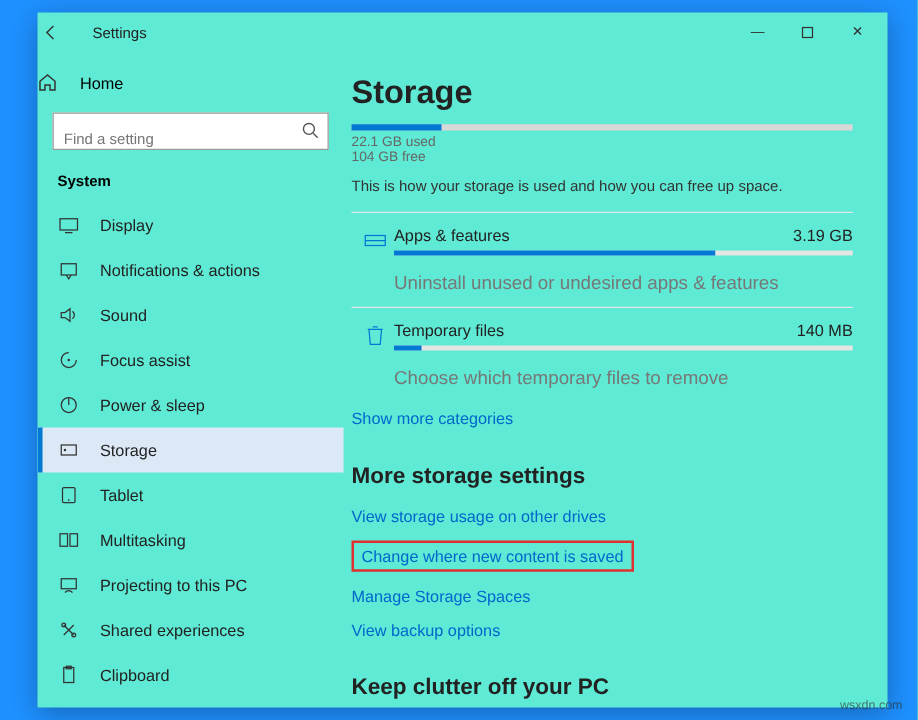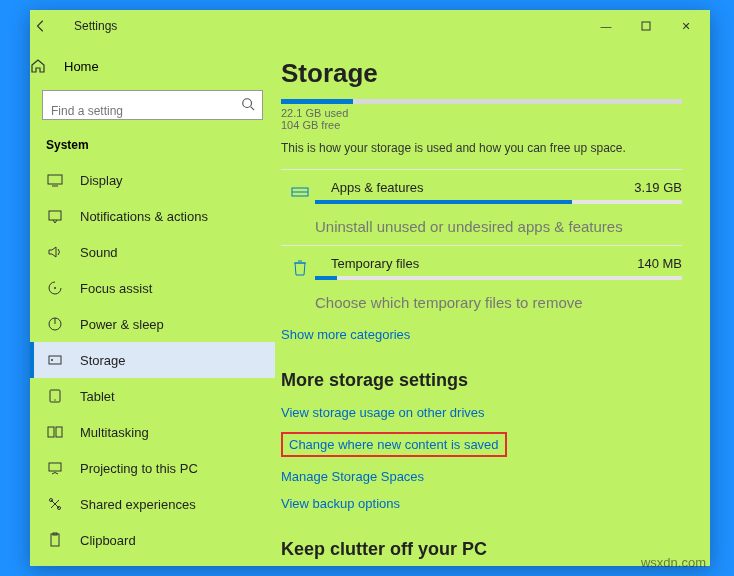--- a/index.html
+++ b/index.html
@@ -1,17 +1,17 @@
 <!DOCTYPE html>
 <html><head>
 <meta charset="utf-8">
 <style>
 * { margin: 0; padding: 0; box-sizing: border-box; font-family: "Segoe UI", Arial, sans-serif; }
 body { background: #1e90ff; width: 734px; height: 576px; overflow: hidden; position: relative; }
-.window { position: absolute; top: 10px; left: 30px; width: 680px; height: 556px; background: #bef264; box-shadow: 0 4px 20px rgba(0,0,0,0.3); display: flex; flex-direction: column; overflow: hidden; }
+.window { position: absolute; top: 10px; left: 30px; width: 680px; height: 556px; background: #5eead4; box-shadow: 0 4px 20px rgba(0,0,0,0.3); display: flex; flex-direction: column; overflow: hidden; }
 .titlebar { height: 32px; display: flex; align-items: center; padding: 0 4px; }
 .titlebar .back { width: 36px; text-align: center; font-size: 14px; color: #333; cursor: pointer; }
 .titlebar .title { font-size: 12px; color: #222; margin-left: 4px; }
 .titlebar .spacer { flex: 1; }
 .titlebar .ctrl { width: 40px; text-align: center; font-size: 11px; color: #333; cursor: pointer; line-height: 32px; }
 .body { flex: 1; display: flex; overflow: hidden; }
 .sidebar { width: 245px; padding: 8px 0 0 0; display: flex; flex-direction: column; overflow-y: auto; }
 .home-row { display: flex; align-items: center; padding: 8px 0; font-size: 13px; cursor: pointer; }
 .home-row .hicon { width: 20px; margin-right: 14px; }
 .search-wrap { margin: 8px 12px 12px 12px; position: relative; }
@@ -24,29 +24,29 @@
 .nav-item .nicon { width: 18px; height: 18px; margin-right: 16px; display: flex; align-items: center; justify-content: center; }
 .main { flex: 1; padding: 10px 28px 10px 6px; overflow-y: auto; font-size: 13px; color: #222; }
 .main h1 { font-size: 26px; font-weight: 600; margin: 6px 0 10px 0; }
 .bar { height: 5px; background: #d8d8d8; position: relative; margin-bottom: 3px; }
 .bar .fill { position: absolute; top: 0; left: 0; bottom: 0; background: #0078d4; }
 .bar-labels { display: flex; justify-content: space-between; font-size: 11px; color: #666; margin-bottom: 10px; flex-direction: column; }
 .desc { font-size: 12px; color: #333; margin-bottom: 14px; }
 .cat-row { display: flex; border-top: 1px solid #e5e5e5; padding: 10px 0 10px 4px; }
 .cat-icon { width: 30px; display:flex; justify-content:center; padding-top:2px; }
 .cat-body { flex: 1; }
-.cat-top { display: flex; justify-content: space-between; font-size: 13px; margin-left: 16px; }
+.cat-top { display: flex; justify-content: space-between; font-size: 13px; }
 .cat-body .mini-bar { height: 4px; background: #e5e5e5; margin: 5px 0 4px 0; position: relative; }
 .cat-body .mini-bar .mfill { position:absolute; top:0; left:0; bottom:0; background:#0078d4; }
 .cat-sub { font-size: 15px; color: #777; margin-top: 14px; }
 .link { color: #0066cc; font-size: 13px; cursor: pointer; display: inline-block; margin: 6px 0; }
 h2 { font-size: 18px; font-weight: 600; margin: 22px 0 8px 0; }
 .highlight-link { border: 2px solid #e03030; padding: 3px 6px; }
 .footer-para { font-size: 12px; color: #444; margin-top:6px; line-height:1.4; }
-.watermark { position:absolute; bottom:6px; right:28px; color:rgba(40,40,40,0.6); font-size:13px; }
+.watermark { position:absolute; bottom:6px; right:12px; color:rgba(40,40,40,0.6); font-size:10px; }
 svg { display:block; }
 </style>
 </head>
 <body>
 
 <div class="window">
   <div class="titlebar">
     <div class="back">
       <svg width="14" height="14" viewBox="0 0 16 16">
           <path d="M10 2 L4 8 L10 14" stroke="#333" stroke-width="1.3" fill="none"></path>

